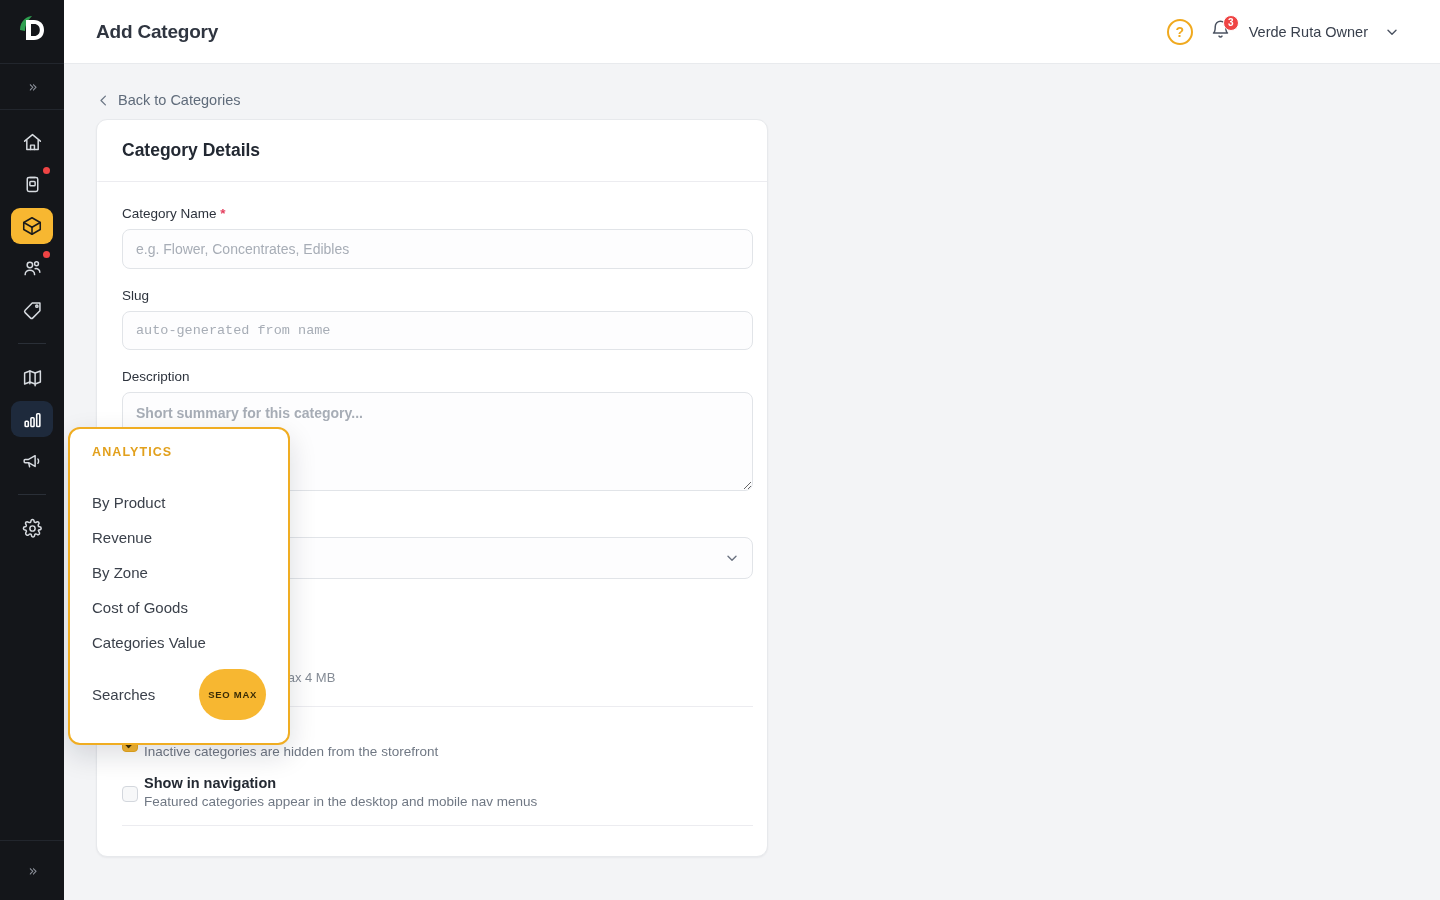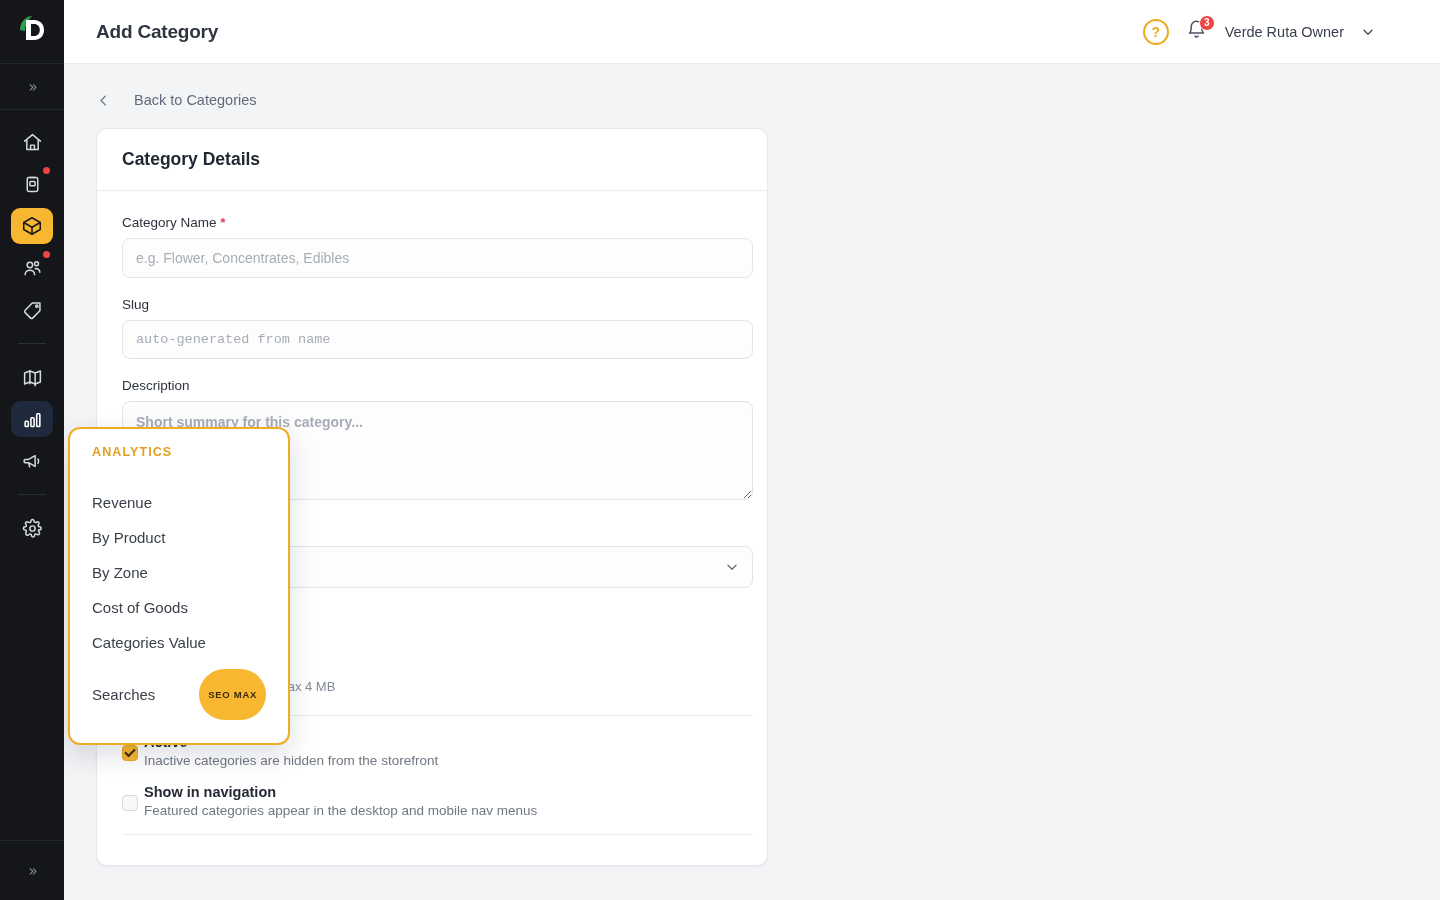--- a/index.html
+++ b/index.html
@@ -58,21 +58,21 @@
     display: flex; align-items: center; justify-content: center;
   }
 
   
   .main { flex: 1 1 auto; height: 900px; display: flex; flex-direction: column; background: #f3f4f6; }
 
   .topbar {
     height: 64px; background: #ffffff;
     border-bottom: 1px solid #e8eaed;
     display: flex; align-items: center;
-    padding: 0 64px 0 32px;
+    padding: 0 40px 0 32px;
     flex: 0 0 64px;
   }
   .page-title { font-size: 19px; font-weight: 700; color: #2f3540; letter-spacing: -0.2px; }
   .topbar-right { margin-left: auto; display: flex; align-items: center; gap: 16px; }
   .help-btn {
     width: 26px; height: 26px; border-radius: 50%;
     border: 2px solid #f0a91e; color: #f0a91e;
     display: flex; align-items: center; justify-content: center;
     font-size: 14px; font-weight: 700; line-height: 1;
   }
@@ -84,22 +84,22 @@
     border-radius: 999px; font-size: 10px; font-weight: 700;
     display: flex; align-items: center; justify-content: center;
     border: 1.5px solid #fff;
   }
   .user-name { font-size: 14.5px; color: #39404d; }
   .user-caret { color:#4a5260; display:flex; align-items:center; }
 
   .content { flex: 1 1 auto; position: relative; overflow: hidden; padding: 28px 0 0 32px; }
 
   .back-link {
-    display: inline-flex; align-items: center; gap: 23px;
-    color: #5f6b7a; font-size: 14.5px; margin-bottom: 20px;
+    display: inline-flex; align-items: center; gap: 7px;
+    color: #5f6b7a; font-size: 14.5px; margin-bottom: 11px;
   }
   .back-link .bk-ico { display:flex; align-items:center; color:#6b7684; }
 
   .card {
     width: 672px;
     background: #fff;
     border: 1px solid #e7e9ec;
     border-radius: 11px;
     box-shadow: 0 1px 2px rgba(16,24,40,.05);
     overflow: hidden;
@@ -449,24 +449,24 @@
           <div class="bottom-divider"></div>
 
         </div>
       </div>
 
       
       <div class="flyout">
         <div class="flyout-title">ANALYTICS</div>
 
         <div class="flyout-item">
+          <span>By Product</span>
+        </div>
+        <div class="flyout-item">
           <span>Revenue</span>
-        </div>
-        <div class="flyout-item">
-          <span>By Product</span>
         </div>
         <div class="flyout-item">
           <span>By Zone</span>
         </div>
         <div class="flyout-item">
           <span>Cost of Goods</span>
         </div>
         <div class="flyout-item">
           <span>Categories Value</span>
         </div>

